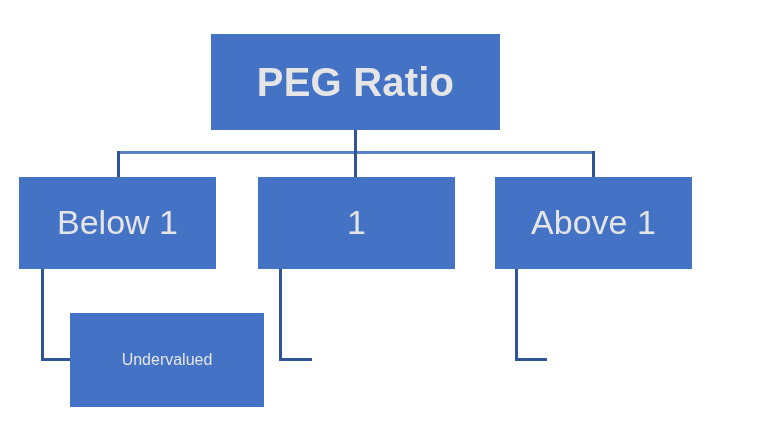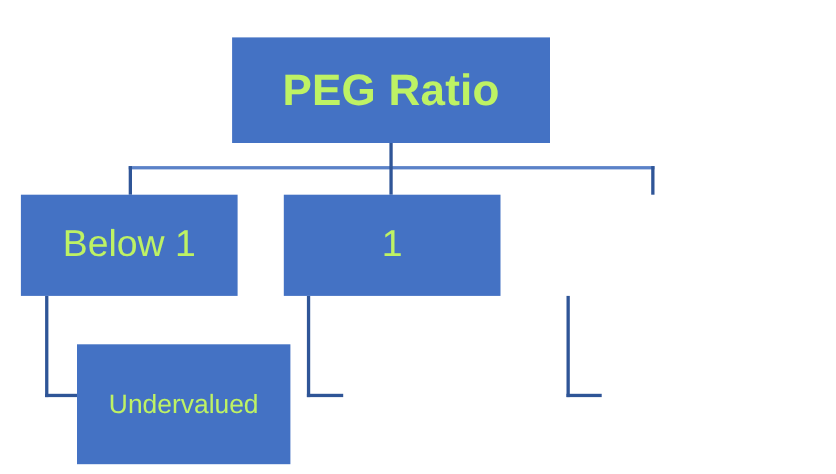--- a/index.html
+++ b/index.html
@@ -14,21 +14,21 @@
   #canvas {
     position: relative;
     width: 760px;
     height: 431px;
     background: #ffffff;
     overflow: hidden;
   }
   .node {
     position: absolute;
     background: #4472c4;
-    color: #bef264;
+    color: #e5e5e5;
     display: flex;
     align-items: center;
     justify-content: center;
     text-align: center;
     box-sizing: border-box;
     line-height: 1.05;
     white-space: nowrap;
     user-select: none;
   }
   
@@ -47,22 +47,22 @@
     height: 92px;
     font-size: 34px;
     font-weight: normal;
   }
   .node.lvl2-a { left: 19px;  width: 197px; }
   .node.lvl2-b { left: 258px; width: 197px; }
   .node.lvl2-c { left: 495px; width: 197px; }
   
   .node.lvl3 {
     top: 313px;
-    height: 109px;
-    font-size: 24px;
+    height: 94px;
+    font-size: 16px;
     font-weight: normal;
   }
   .node.lvl3-a { left: 70px;  width: 194px; }
   .node.lvl3-b { left: 310px; width: 192px; }
   .node.lvl3-c { left: 545px; width: 195px; }
 
   
   .conn {
     position: absolute;
     background: #2f5597;
@@ -103,16 +103,17 @@
   <div class="conn h elbow-a-h"></div>
   <div class="conn v elbow-b-v"></div>
   <div class="conn h elbow-b-h"></div>
   <div class="conn v elbow-c-v"></div>
   <div class="conn h elbow-c-h"></div>
 
   <div class="node root">PEG Ratio</div>
 
   <div class="node lvl2 lvl2-a">Below 1</div>
   <div class="node lvl2 lvl2-b">1</div>
+  <div class="node lvl2 lvl2-c">Above 1</div>
 
   <div class="node lvl3 lvl3-a">Undervalued</div>
 
 </div>
 
 </body></html>

